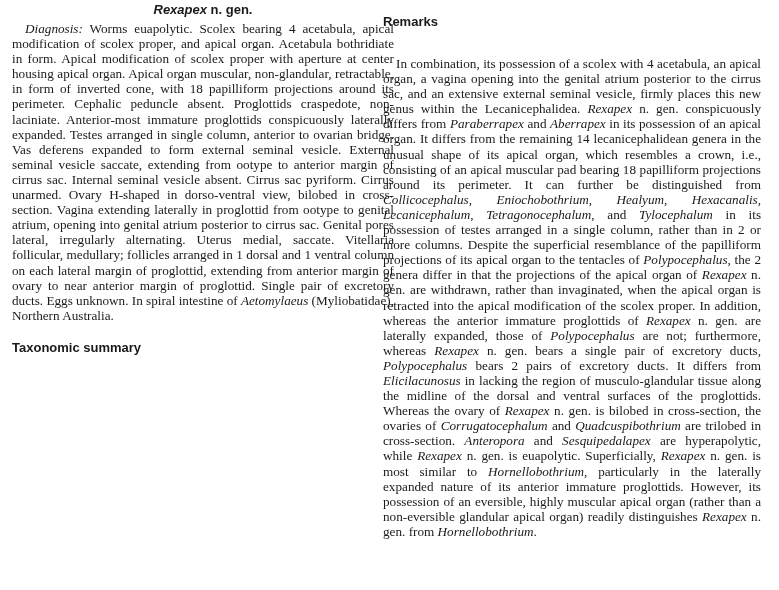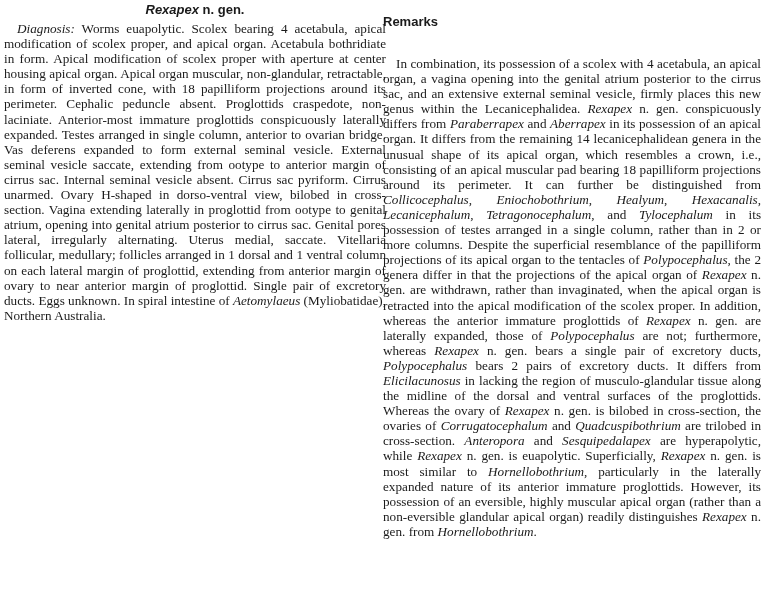--- a/index.html
+++ b/index.html
@@ -1,19 +1,19 @@
 <!DOCTYPE html>
 <html><head>
 <meta charset="utf-8">
 <style>
   html, body { margin:0; padding:0; background:#ffffff; }
   body { width:779px; height:590px; overflow:hidden; position:relative; color:#1a1a1a;
          font-family:"Liberation Serif", "DejaVu Serif", serif; }
   .col { position:absolute; top:0; }
-  #left { left:4px; width:382px; }
+  #left { left:12px; width:382px; }
   #right { left:383px; width:378px; }
   .sec-title { font-family:"Liberation Sans", "DejaVu Sans", sans-serif; font-weight:bold; font-size:13px; color:#1a1a1a; }
   #left .main-title { text-align:center; margin-top:1px; height:17px; line-height:17px; }
   #left .main-title i { font-style:italic; }
   .para { font-size:13.2px; line-height:15.1px; text-align:justify; margin:0; }
   .para .indent { display:inline-block; width:13px; }
   .para i, .it { font-style:italic; }
   #diagnosis { margin-top:3px; }
   #tax-title { margin-top:17px; height:16px; line-height:16px; }
   #tax-body { margin-top:7px; }
@@ -22,19 +22,20 @@
   #remarks { margin-top:26px; }
 </style>
 </head>
 <body>
 
 <div class="col" id="left">
   <div class="sec-title main-title"><i>Rexapex</i><span> n. gen.</span></div>
 
   <p class="para" id="diagnosis"><span class="indent"></span><i>Diagnosis:</i><span> Worms euapolytic. Scolex bearing 4 acetabula, apical modification of scolex proper, and apical organ. Acetabula bothridiate in form. Apical modification of scolex proper with aperture at center housing apical organ. Apical organ muscular, non-glandular, retractable, in form of inverted cone, with 18 papilliform projections around its perimeter. Cephalic peduncle absent. Proglottids craspedote, non-laciniate. Anterior-most immature proglottids conspicuously laterally expanded. Testes arranged in single column, anterior to ovarian bridge. Vas deferens expanded to form external seminal vesicle. External seminal vesicle saccate, extending from ootype to anterior margin of cirrus sac. Internal seminal vesicle absent. Cirrus sac pyriform. Cirrus unarmed. Ovary H-shaped in dorso-ventral view, bilobed in cross-section. Vagina extending laterally in proglottid from ootype to genital atrium, opening into genital atrium posterior to cirrus sac. Genital pores lateral, irregularly alternating. Uterus medial, saccate. Vitellaria follicular, medullary; follicles arranged in 1 dorsal and 1 ventral column on each lateral margin of proglottid, extending from anterior margin of ovary to near anterior margin of proglottid. Single pair of excretory ducts. Eggs unknown. In spiral intestine of </span><i>Aetomylaeus</i><span> (Myliobatidae), Northern Australia.</span></p>
 
+  <div class="sec-title" id="tax-title">Taxonomic summary</div>
 
 </div>
 
 <div class="col" id="right">
   <div class="sec-title" id="remarks-title">Remarks</div>
   <p class="para" id="remarks"><span class="indent"></span><span id="remarks-body"><span>In combination, its possession of a scolex with 4 acetabula, an apical organ, a vagina opening into the genital atrium posterior to the cirrus sac, and an extensive external seminal vesicle, firmly places this new genus within the Lecanicephalidea. </span><i>Rexapex</i><span> n. gen. conspicuously differs from </span><i>Paraberrapex</i><span> and </span><i>Aberrapex</i><span> in its possession of an apical organ. It differs from the remaining 14 lecanicephalidean genera in the unusual shape of its apical organ, which resembles a crown, i.e., consisting of an apical muscular pad bearing 18 papilliform projections around its perimeter. It can further be distinguished from </span><i>Collicocephalus</i><span>, </span><i>Eniochobothrium</i><span>, </span><i>Healyum</i><span>, </span><i>Hexacanalis</i><span>, </span><i>Lecanicephalum</i><span>, </span><i>Tetragonocephalum</i><span>, and </span><i>Tylocephalum</i><span> in its possession of testes arranged in a single column, rather than in 2 or more columns. Despite the superficial resemblance of the papilliform projections of its apical organ to the tentacles of </span><i>Polypocephalus</i><span>, the 2 genera differ in that the projections of the apical organ of </span><i>Rexapex</i><span> n. gen. are withdrawn, rather than invaginated, when the apical organ is retracted into the apical modification of the scolex proper. In addition, whereas the anterior immature proglottids of </span><i>Rexapex</i><span> n. gen. are laterally expanded, those of </span><i>Polypocephalus</i><span> are not; furthermore, whereas </span><i>Rexapex</i><span> n. gen. bears a single pair of excretory ducts, </span><i>Polypoce­phalus</i><span> bears 2 pairs of excretory ducts. It differs from </span><i>Elicilacunosus</i><span> in lacking the region of musculo-glandular tissue along the midline of the dorsal and ventral surfaces of the proglottids. Whereas the ovary of </span><i>Rexapex</i><span> n. gen. is bilobed in cross-section, the ovaries of </span><i>Corrugatocephalum</i><span> and </span><i>Quadcuspibothrium</i><span> are trilobed in cross-section. </span><i>Anteropora</i><span> and </span><i>Sesquipedalapex</i><span> are hyperapolytic, while </span><i>Rexapex</i><span> n. gen. is euapolytic. Superficially, </span><i>Rexapex</i><span> n. gen. is most similar to </span><i>Hornellobothrium</i><span>, particularly in the laterally expanded nature of its anterior immature proglottids. However, its possession of an eversible, highly muscular apical organ (rather than a non-eversible glandular apical organ) readily distinguishes </span><i>Rexapex</i><span> n. gen. from </span><i>Hornellobothrium</i><span>.</span></span></p>
 </div>
 
 </body></html>

